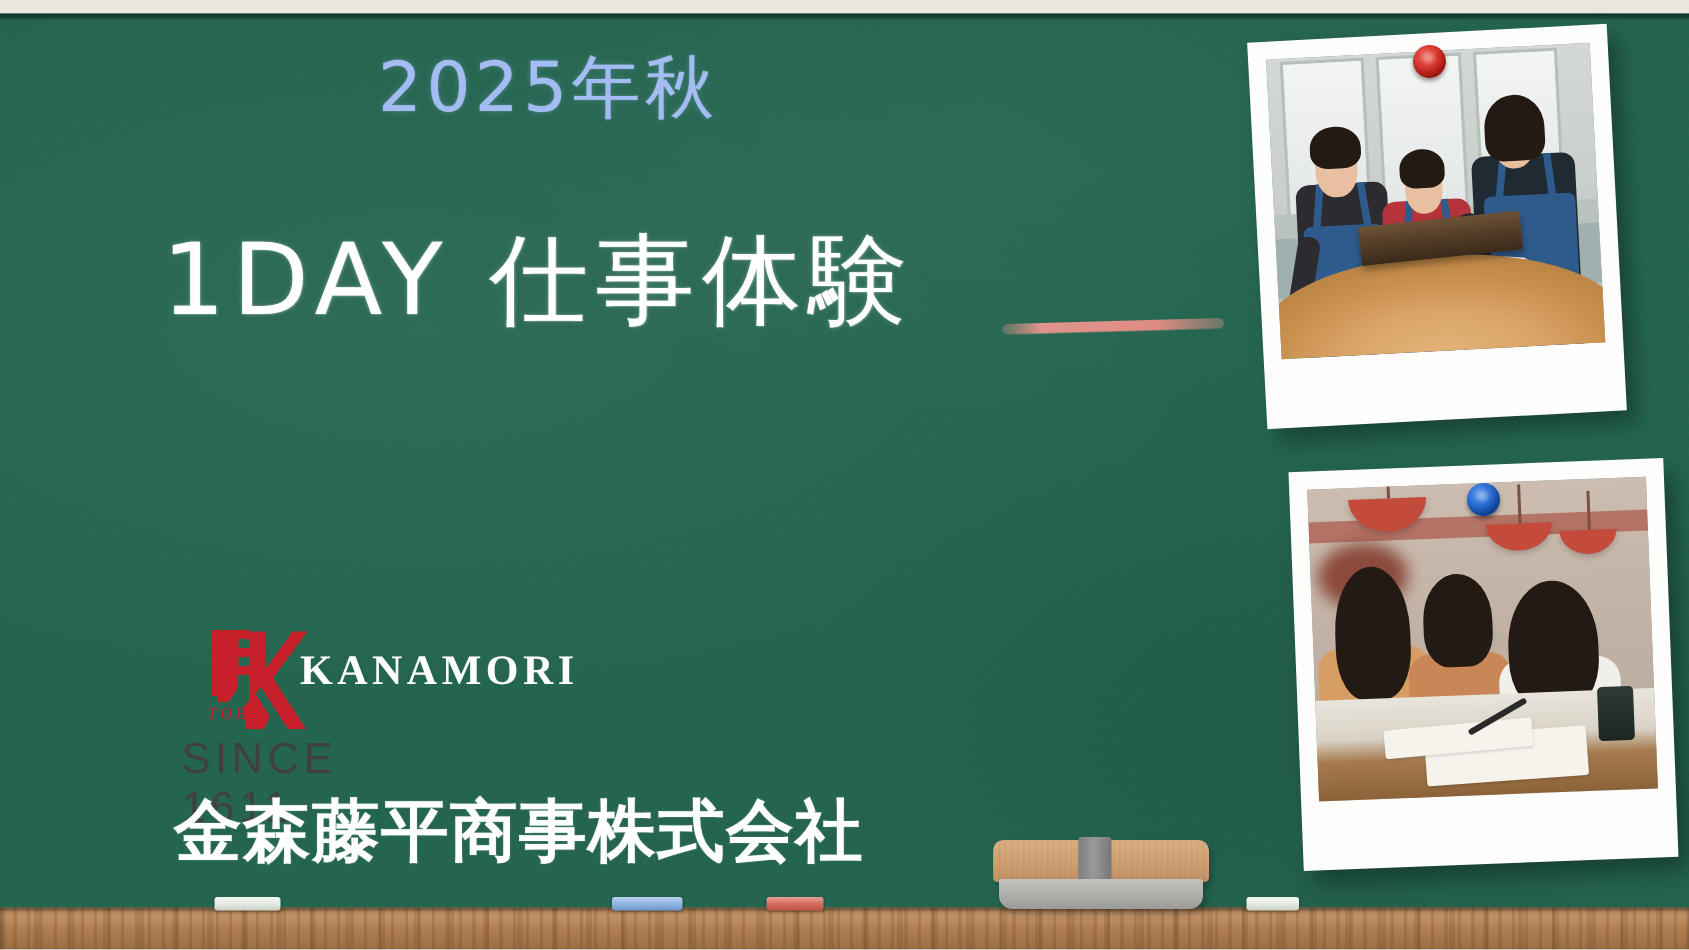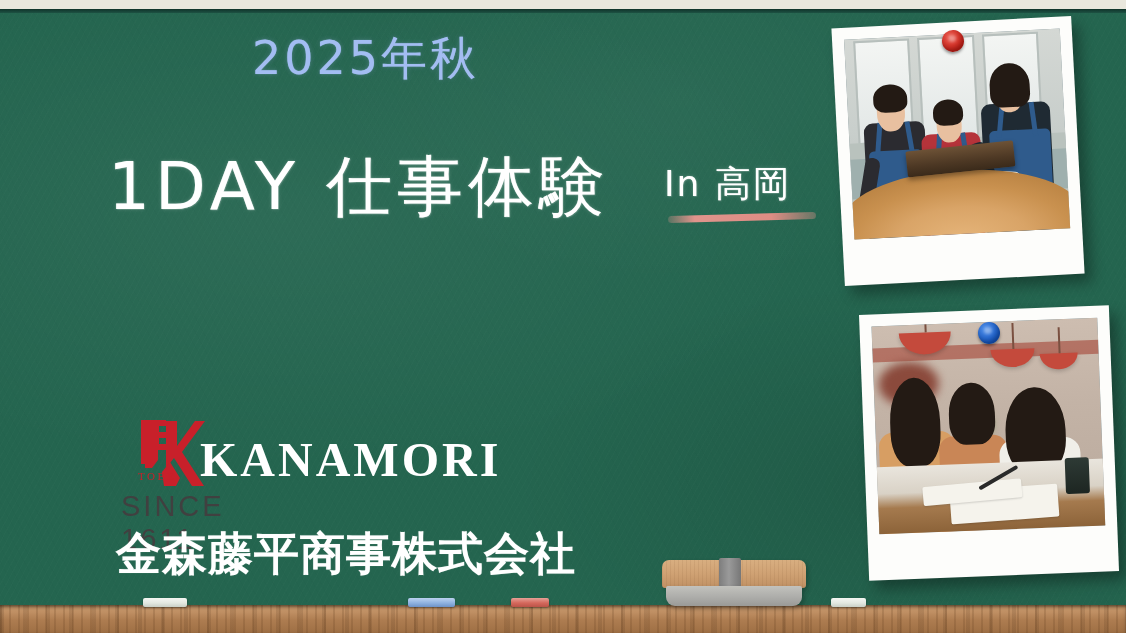--- a/index.html
+++ b/index.html
@@ -193,21 +193,21 @@
     font-family: "Liberation Serif", serif;
     font-size: 11px;
     letter-spacing: 2.5px;
     color: #c8202a;
   }
 
   #brandword {
     position: absolute; left: 84px; top: 16px;
     font-family: "Liberation Serif", serif;
     font-weight: 700;
-    font-size: 48px;
+    font-size: 28px;
     letter-spacing: 3px;
     color: #ffffff;
   }
   #since {
     position: absolute; left: 5px; top: 74px;
     font-family: "Liberation Sans", sans-serif;
     font-weight: 400;
     font-size: 29px;
     letter-spacing: 3px;
     color: #404040;
@@ -322,21 +322,20 @@
 
   <div class="top-strip"></div>
   <div class="top-shadow"></div>
 
   <div class="board"></div>
 
   <div class="chalk-text" id="year">2025年秋</div>
 
   <div class="chalk-text" id="headline1">1DAY 仕事体験</div>
 
-  <div class="chalk-text" id="headline-loc">In 高岡</div>
 
   <div class="loc-underline"></div>
 
 
   <div class="logo-block">
 
     <div class="k-mark">
       <svg width="74" height="76" viewBox="0 0 74 76" aria-hidden="true">
         <path d="M9 4 L34 4 L34 10 L27 10 L27 16 L34 16 L34 22 L27 22 L27 28 L34 28 L34 34 L26 34 L26 44 L20 52 L13 52 L13 48 L9 48 Z" fill="#c8202a"></path>
         <path d="M34 5 L45 5 L45 30 L63 5 L73 5 L50 36 L72 70 L60 70 L42 42 L34 52 Z" fill="#c8202a"></path>

